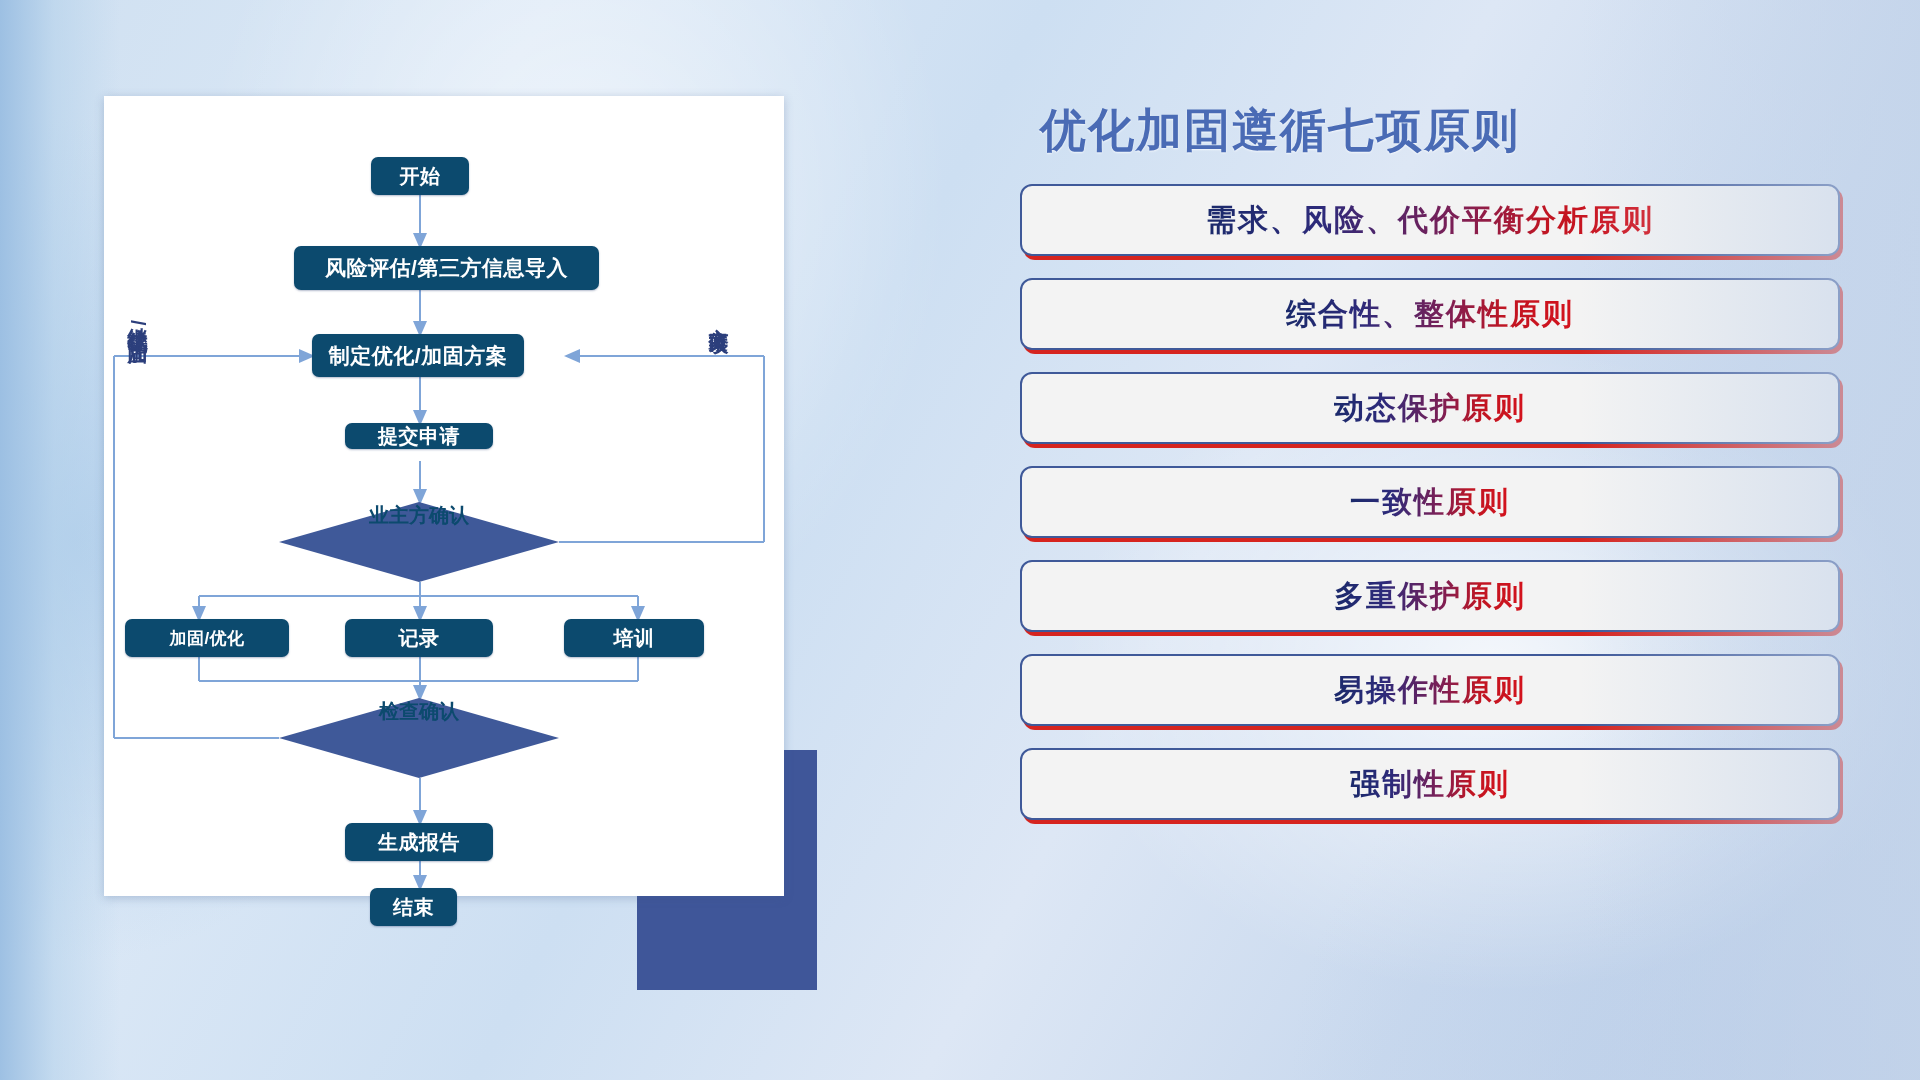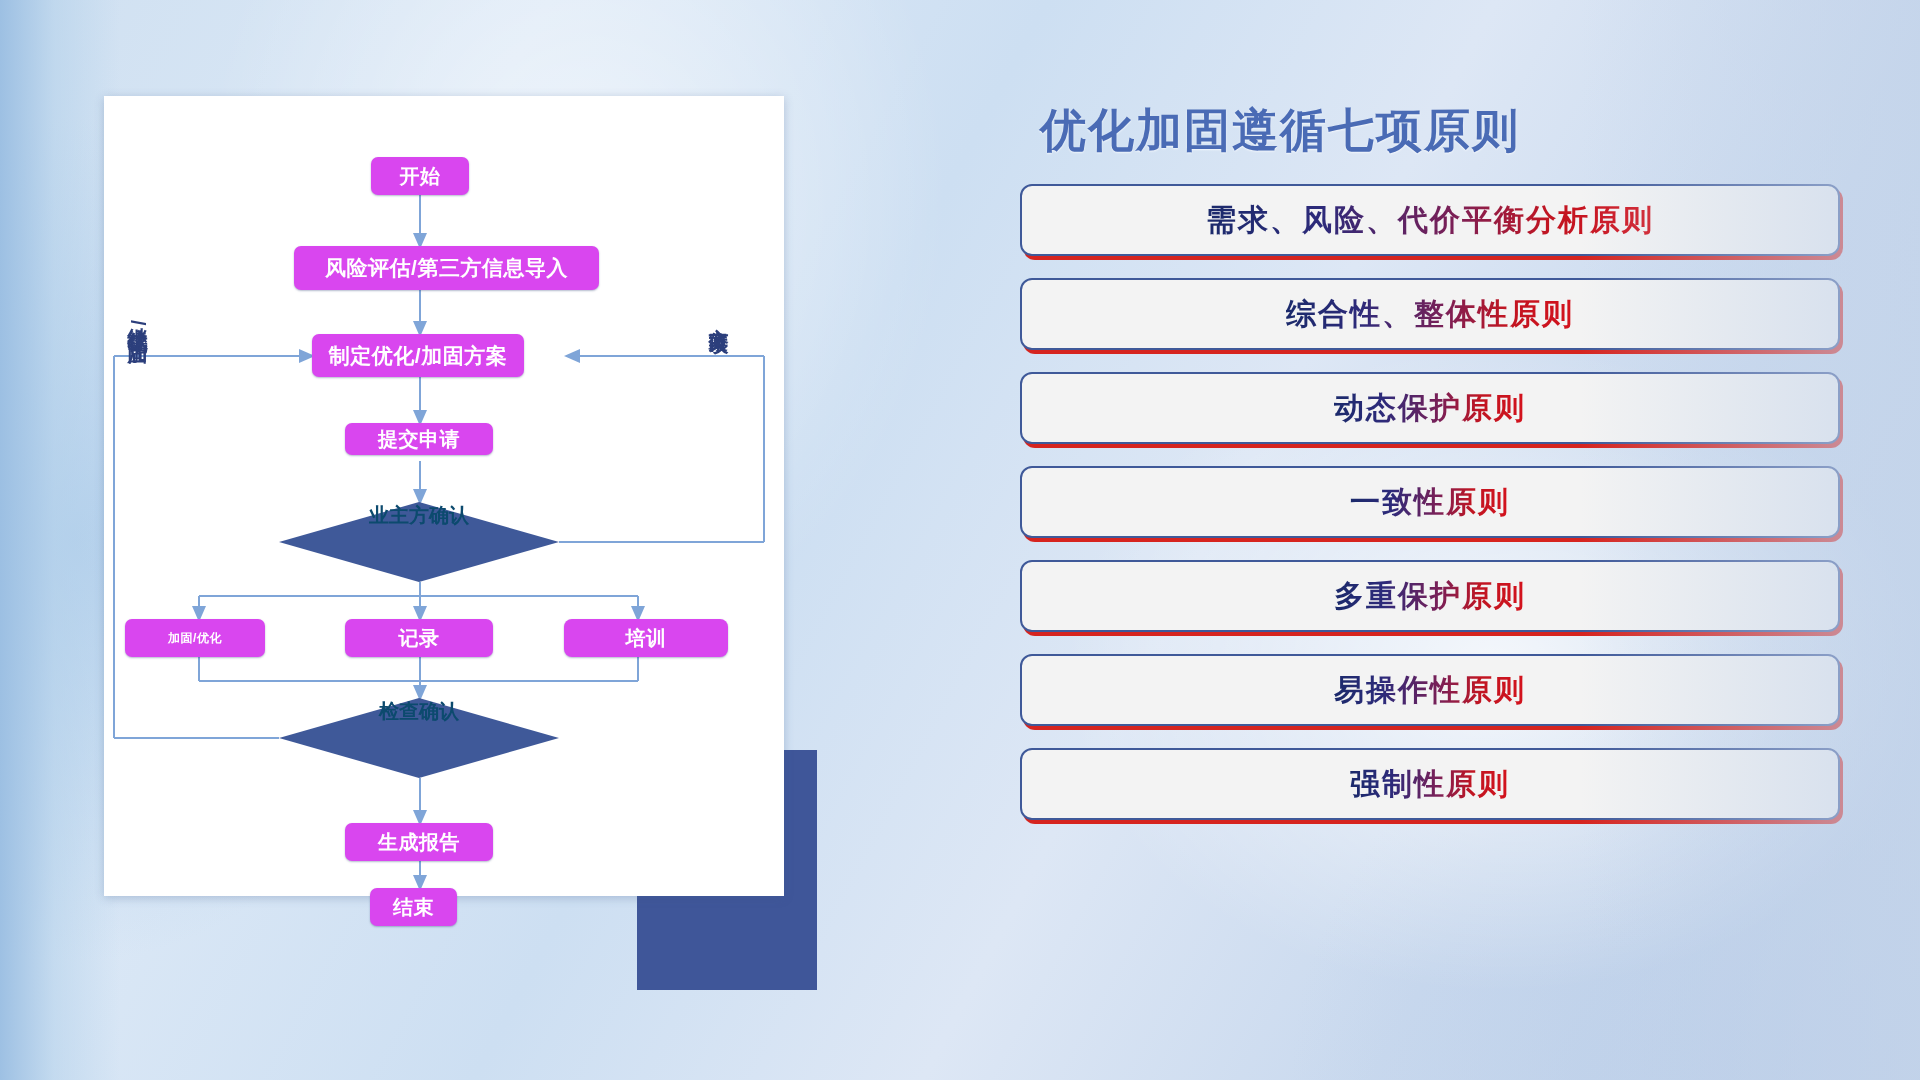--- a/index.html
+++ b/index.html
@@ -35,36 +35,36 @@
   .flow-card{
     position:absolute;left:104px;top:96px;width:680px;height:800px;
     background:#fff;
     box-shadow:0 2px 9px rgba(60,90,140,.28);
   }
   .flow-canvas{position:absolute;inset:0;}
   .flow-canvas svg{position:absolute;left:0;top:0;}
 
   .node{
     position:absolute;
-    background:#d946ef;
+    background:#0c4a6e;
     color:#fff;
     border-radius:7px;
     display:flex;align-items:center;justify-content:center;
     font-weight:bold;
     letter-spacing:.5px;
     box-shadow:0 1px 2px rgba(40,60,110,.35);
     white-space:nowrap;
   }
   .node.n-start   {left:267px;top:61px;  width:98px; height:38px; font-size:20px;}
   .node.n-risk    {left:190px;top:150px; width:305px;height:44px; font-size:21px;}
   .node.n-plan    {left:208px;top:238px; width:212px;height:43px; font-size:21px;}
-  .node.n-apply   {left:241px;top:327px; width:148px;height:32px; font-size:20px;}
-  .node.n-reinf   {left:21px; top:523px; width:140px;height:38px; font-size:12px;}
+  .node.n-apply   {left:241px;top:327px; width:148px;height:26px; font-size:20px;}
+  .node.n-reinf   {left:21px; top:523px; width:164px;height:38px; font-size:17px;}
   .node.n-record  {left:241px;top:523px; width:148px;height:38px; font-size:20px;}
-  .node.n-train   {left:460px;top:523px; width:164px;height:38px; font-size:20px;border-radius:8px;}
+  .node.n-train   {left:460px;top:523px; width:140px;height:38px; font-size:20px;}
   .node.n-report  {left:241px;top:727px; width:148px;height:38px; font-size:20px;border-radius:7px;}
   .node.n-end     {left:266px;top:792px; width:87px; height:38px; font-size:20px;}
 
   .diamond{
     position:absolute;
     color:#0c4a6e;font-weight:bold;font-size:20px;
     display:flex;align-items:flex-start;justify-content:center;
   }
   .diamond .dshape{
     position:absolute;inset:0;

